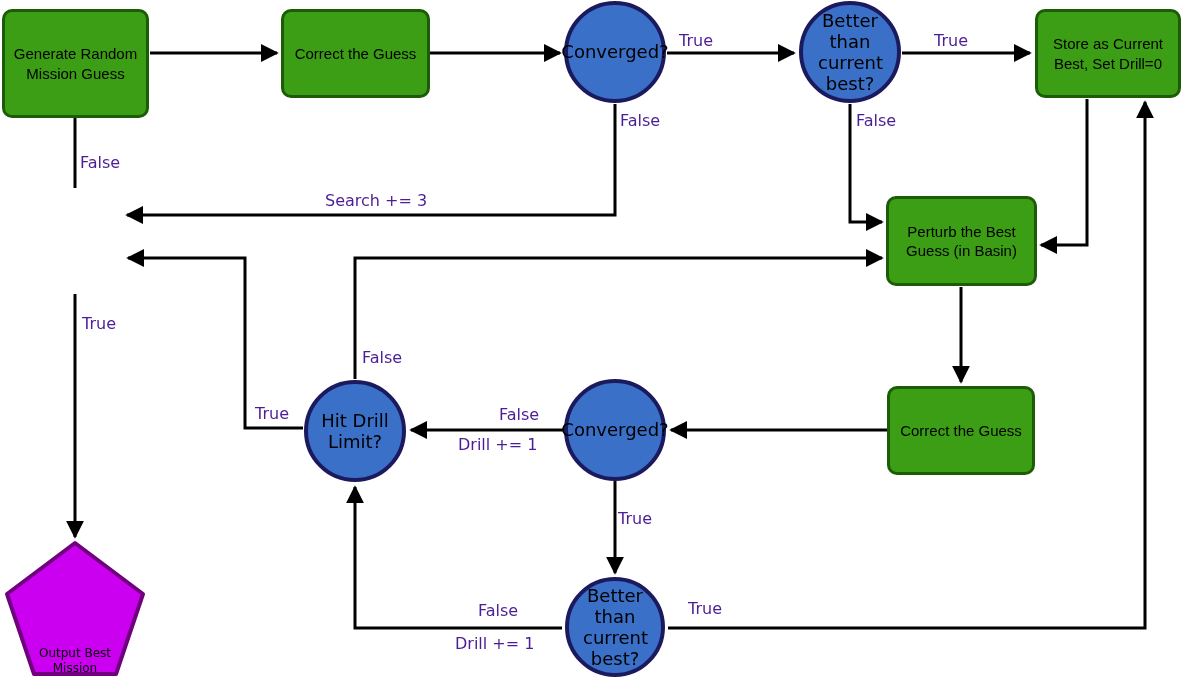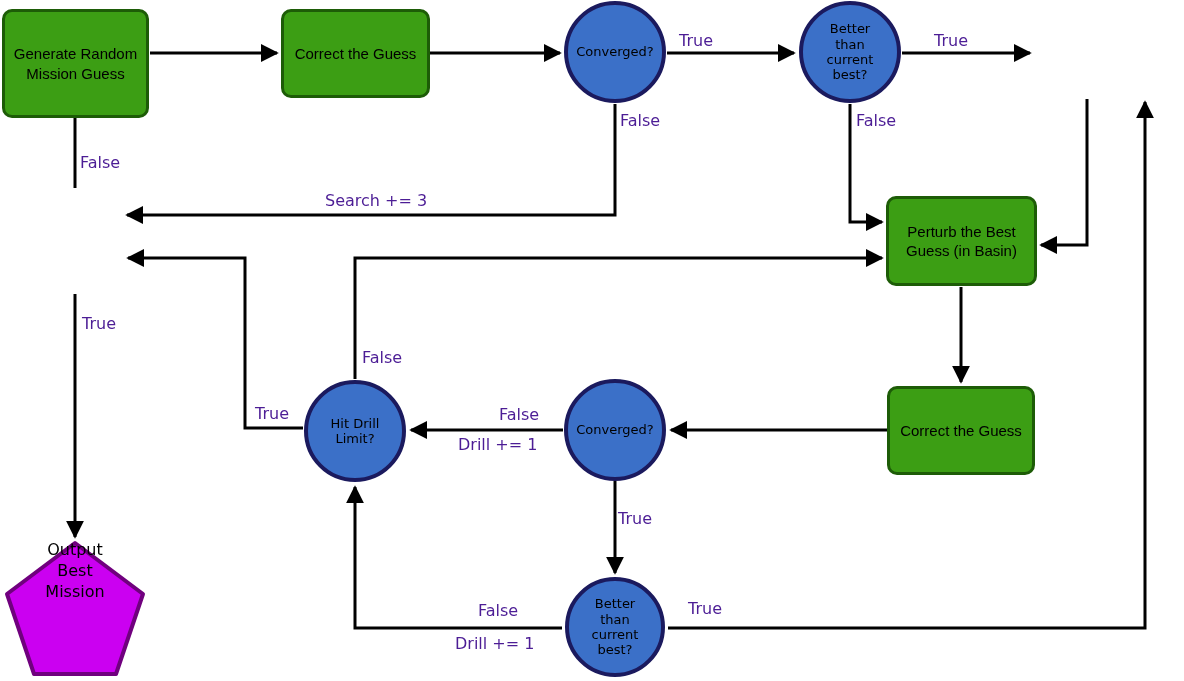--- a/index.html
+++ b/index.html
@@ -43,39 +43,39 @@
     font-family: "Liberation Sans", sans-serif;
     font-size: 15px;
     line-height: 1.3;
     padding: 2px 4px;
   }
   .decision {
     background: var(--decision-fill);
     border: 4px solid var(--decision-border);
     border-radius: 50%;
     font-family: "DejaVu Sans", sans-serif;
-    font-size: 13px;
+    font-size: 18px;
     line-height: 1.18;
   }
   .decision span, .process span { display: block; margin: 0 auto; }
   .narrow span { width: 64px; }
   .midnarrow span { width: 84px; }
   .terminal {
     position: absolute;
     text-align: center;
   }
   .terminal .pent-label {
     position: absolute;
     left: 0; top: 0;
     width: 100%; height: 100%;
     display: flex;
-    align-items: flex-start;
+    align-items: flex-end;
     justify-content: center;
     font-family: "DejaVu Sans", sans-serif;
-    font-size: 16px;
+    font-size: 12px;
     line-height: 1.3;
   }
   .terminal .pent-label span { display: block; width: 80px; }
   .terminal polygon {
     fill: var(--terminal-fill);
     stroke: var(--terminal-border);
     stroke-width: 4;
     stroke-linejoin: round;
   }
   .elabel {
@@ -115,20 +115,23 @@
     <polyline points="75,188 75,102" marker-end="url(#arrow)"></polyline>
     <polyline points="75,294 75,537" marker-end="url(#arrow)"></polyline>
   </svg>
 
   <div class="node process" style="left:2px;top:9px;width:147px;height:109px">
     <span>Generate Random Mission Guess</span>
   </div>
   <div class="node process" style="left:281px;top:9px;width:149px;height:89px">
     <span>Correct the Guess</span>
   </div>
+  <div class="node process" style="left:1035px;top:9px;width:146px;height:89px">
+    <span>Store as Current Best, Set Drill=0</span>
+  </div>
   <div class="node process" style="left:886px;top:196px;width:151px;height:90px">
     <span>Perturb the Best Guess (in Basin)</span>
   </div>
   <div class="node process" style="left:887px;top:386px;width:148px;height:89px">
     <span>Correct the Guess</span>
   </div>
 
   <div class="node decision" style="left:564px;top:1px;width:102px;height:102px">
     <span>Converged?</span>
   </div>

